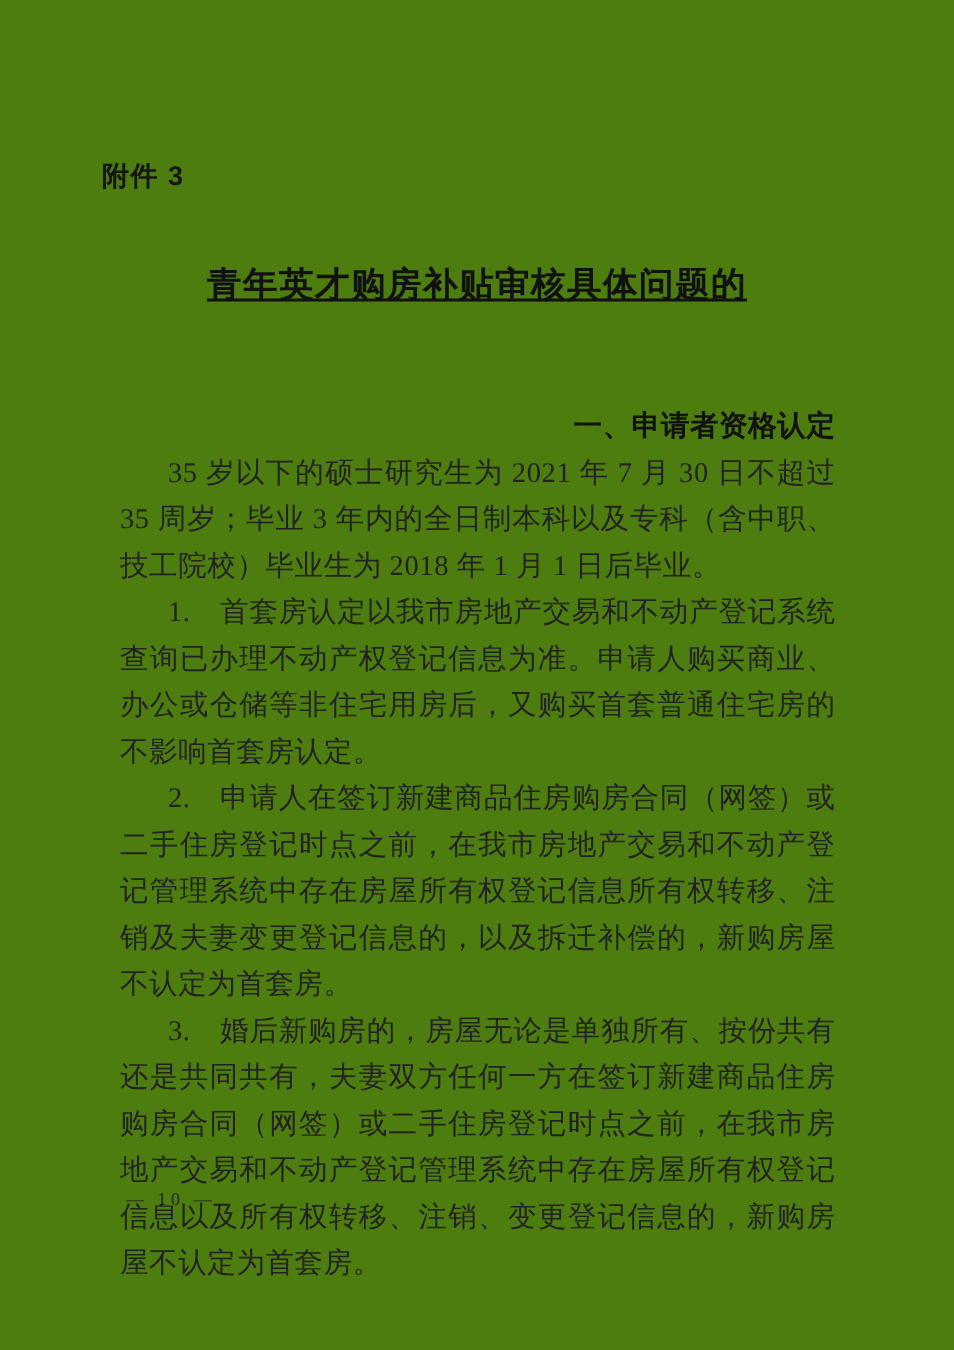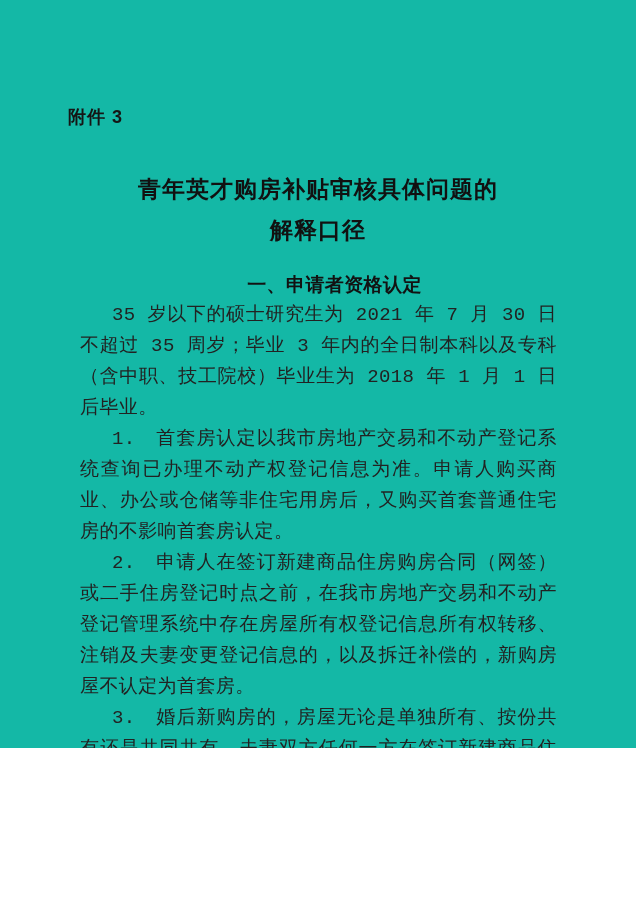--- a/index.html
+++ b/index.html
@@ -3,22 +3,22 @@
 <meta charset="utf-8">
 <style>
   html, body {
     margin: 0;
     padding: 0;
     background: #ffffff;
   }
   .page {
     position: relative;
     width: 636px;
-    height: 748px;
-    background: #14b8a6;
+    height: 900px;
+    background: #4d7c0f;
     color: #1e1e1e;
     overflow: hidden;
     font-family: "Liberation Serif", "DejaVu Serif", serif;
   }
   .attachment-label {
     position: absolute;
     left: 68px;
     top: 105px;
     font-family: "Liberation Sans", "DejaVu Sans", sans-serif;
     font-weight: bold;
@@ -32,20 +32,21 @@
     right: 0;
     top: 169px;
     margin: 0;
     text-align: center;
     font-family: "Liberation Sans", "DejaVu Sans", sans-serif;
     font-weight: bold;
     font-size: 23px;
     line-height: 41px;
     letter-spacing: 1px;
     color: #111111;
+    text-decoration: underline;
   }
   .doc-title .title-line {
     display: block;
   }
   .content {
     position: absolute;
     left: 80px;
     top: 269px;
     width: 477px;
   }
@@ -56,24 +57,24 @@
     line-height: 31px;
     text-indent: 32px;
     text-align: justify;
     letter-spacing: 0.4px;
   }
   .content h2 {
     font-family: "Liberation Sans", "DejaVu Sans", sans-serif;
     font-weight: bold;
     font-size: 19px;
     color: #121212;
-    text-align: center;
+    text-align: right;
   }
   .content p {
-    font-family: Liberation Mono, monospace;
+    font-family: Liberation Serif, serif;
     color: #222222;
   }
   .page-footer {
     position: absolute;
     left: 84px;
     top: 792px;
     font-family: "Liberation Serif", "DejaVu Serif", serif;
     font-size: 12px;
     letter-spacing: 3px;
     color: #242424;
@@ -81,21 +82,20 @@
 </style>
 </head>
 <body>
 
 <div class="page">
 
   <div class="attachment-label">附件 3</div>
 
   <h1 class="doc-title">
     <span class="title-line">青年英才购房补贴审核具体问题的</span>
-    <span class="title-line">解释口径</span>
   </h1>
 
   <div class="content">
 
     <section>
       <h2>一、申请者资格认定</h2>
       <p>35 岁以下的硕士研究生为 2021 年 7 月 30 日不超过 35 周岁；毕业 3 年内的全日制本科以及专科（含中职、技工院校）毕业生为 2018 年 1 月 1 日后毕业。</p>
     </section>
 
     <section>

